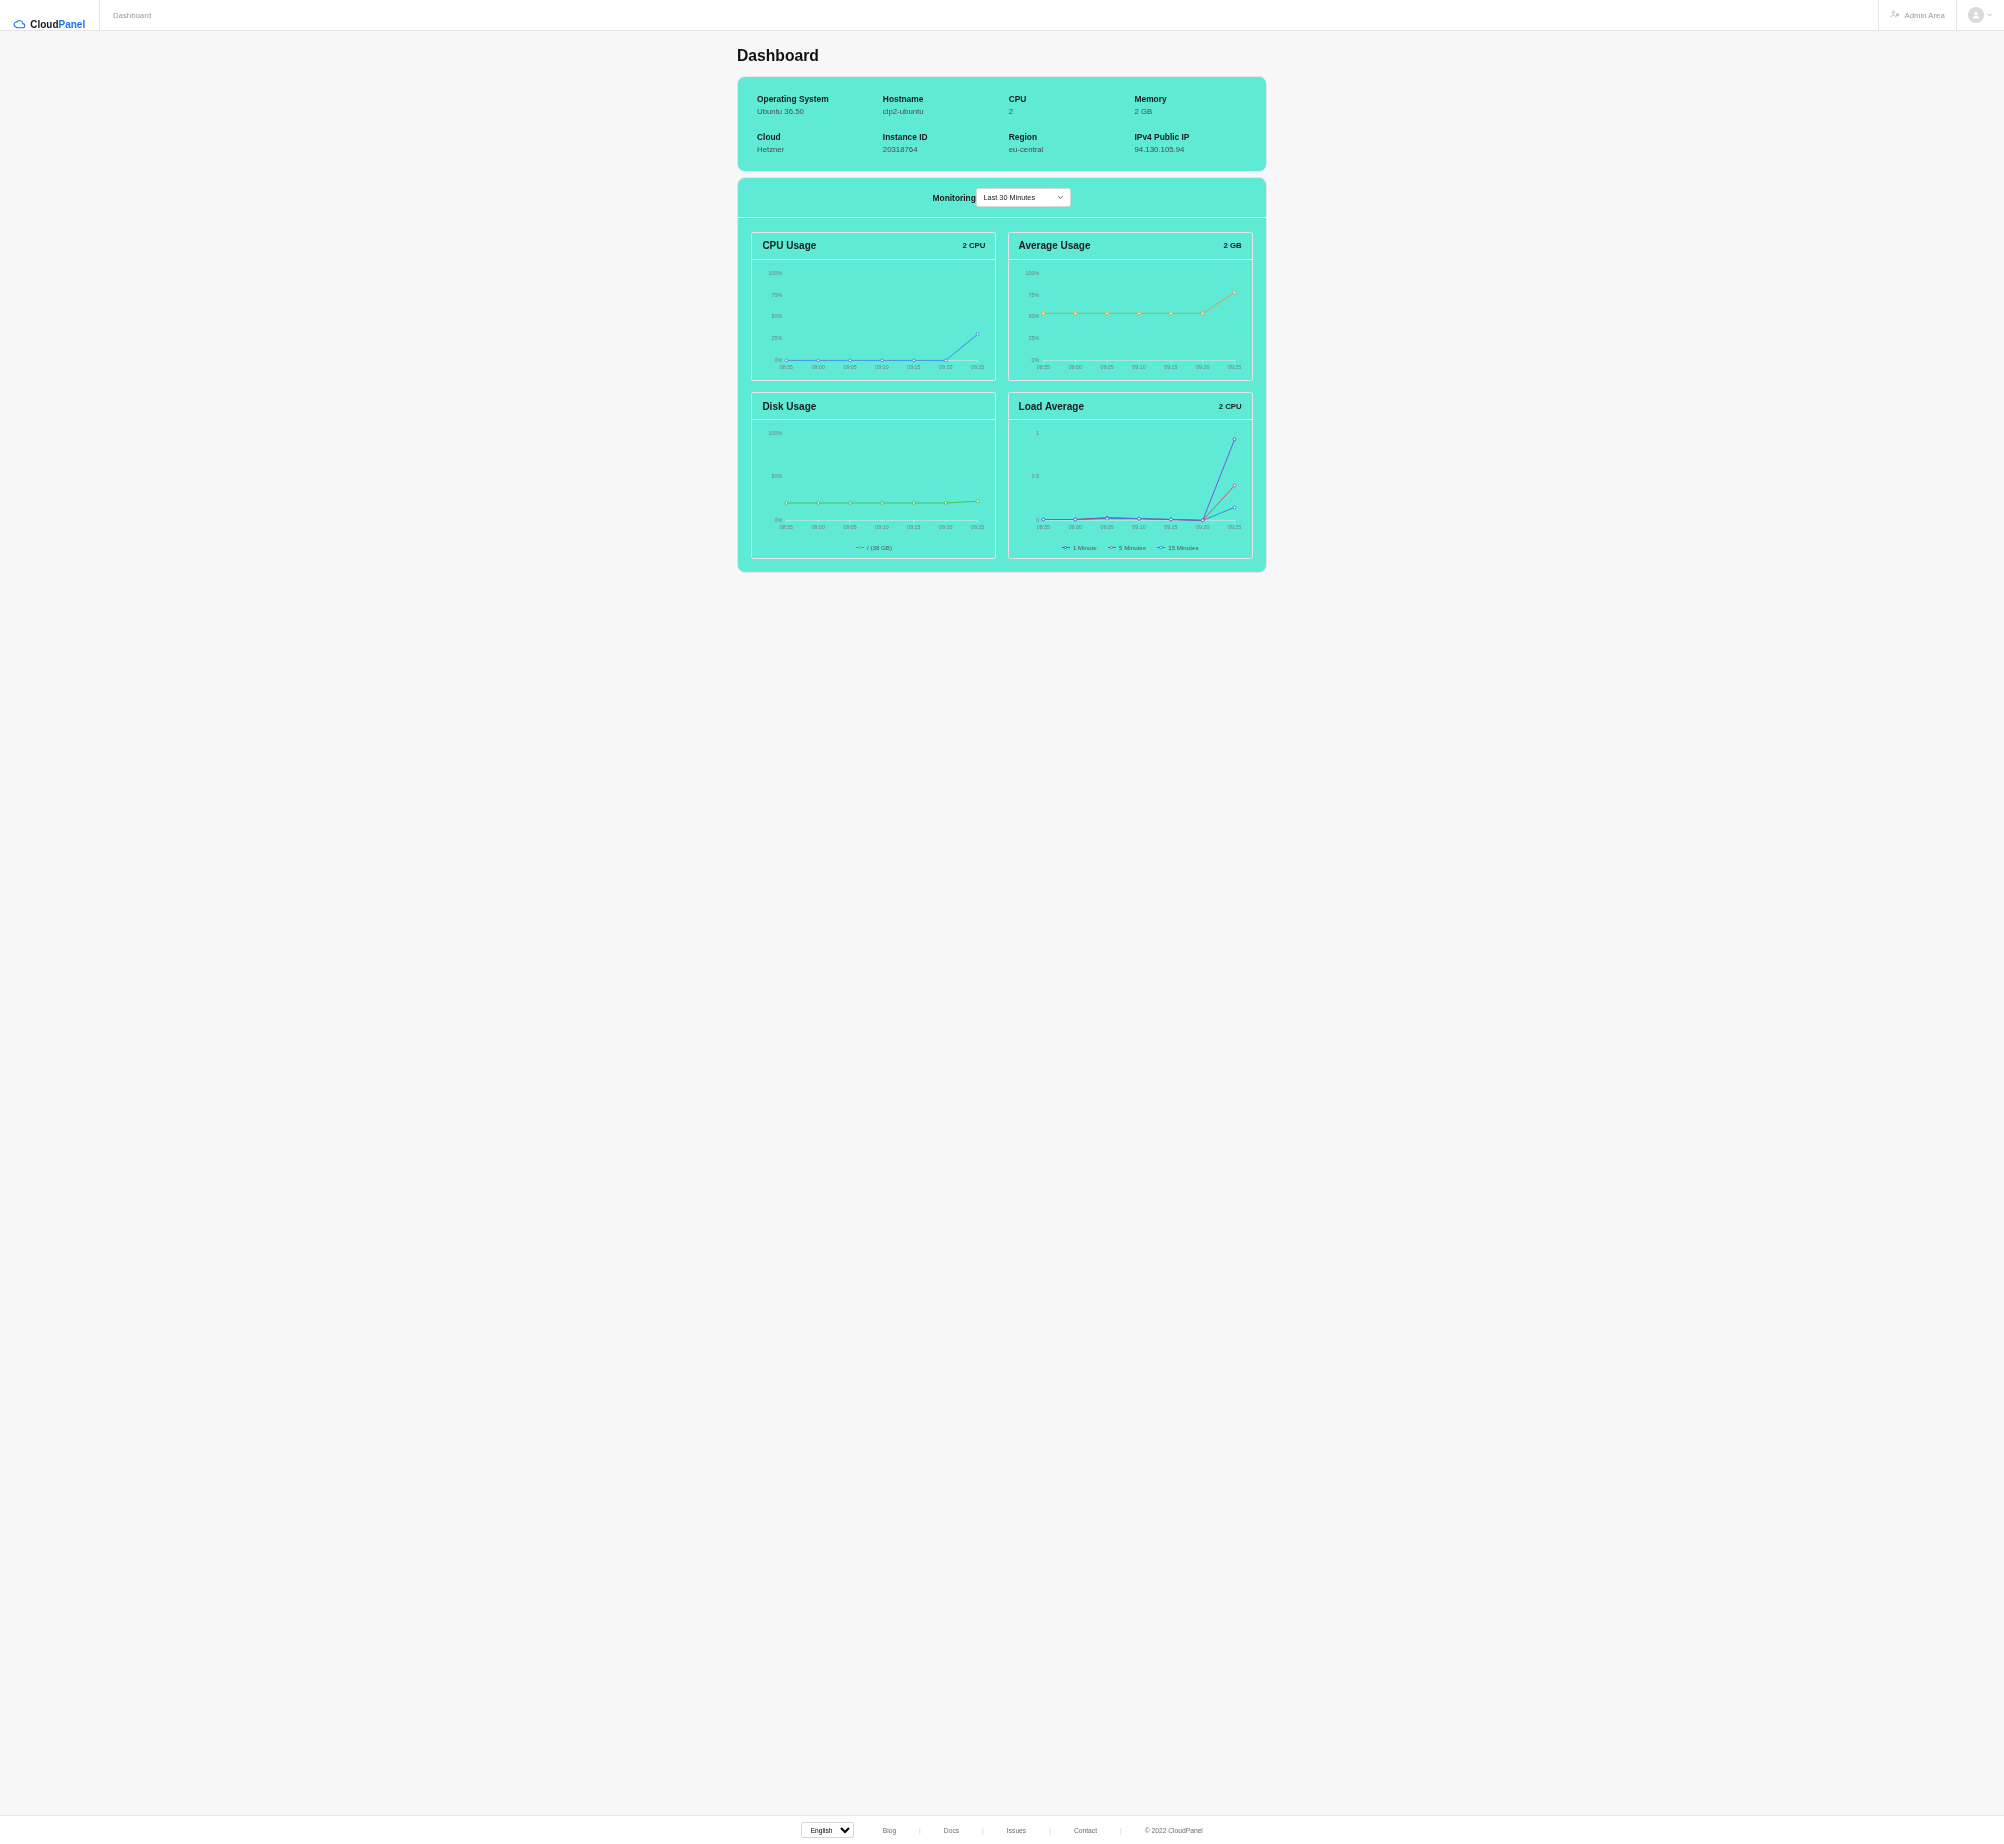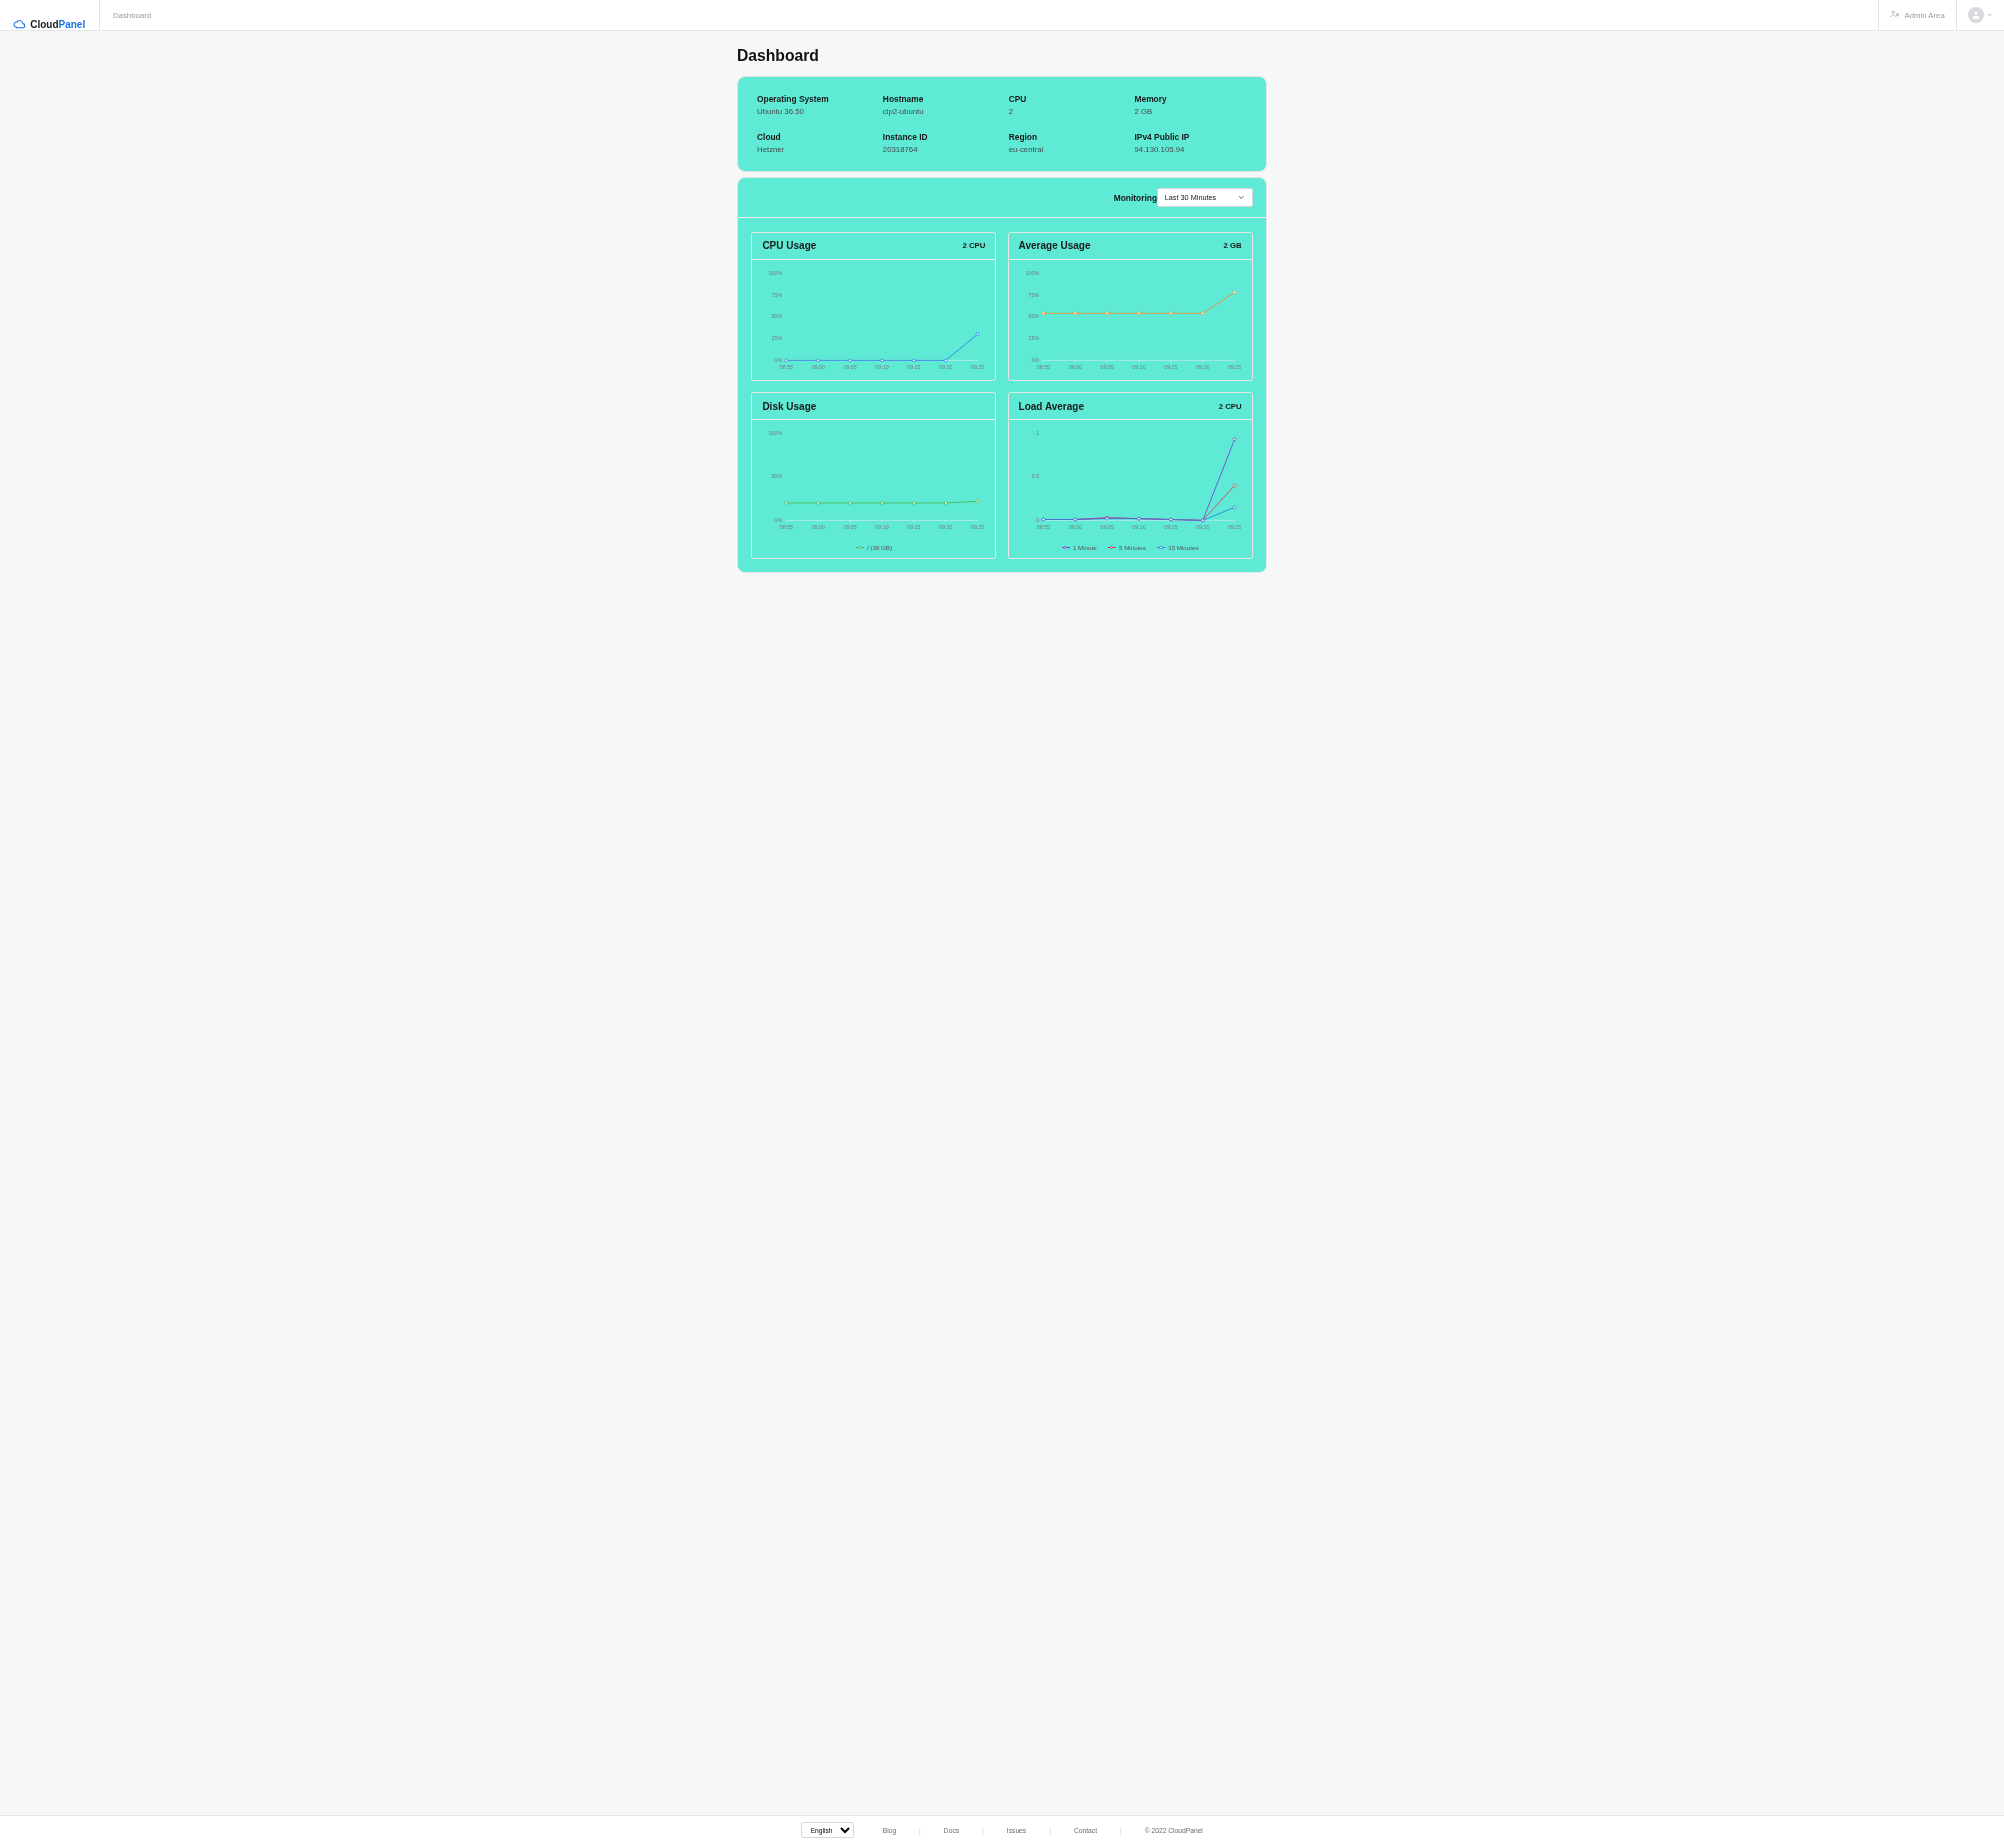--- a/index.html
+++ b/index.html
@@ -13,21 +13,21 @@
 .nav-item { color: #9a9aa0; font-size: 7.8px; }
 .admin-cell { display: flex; align-items: center; padding: 0 11.2px; border-left: 0.6px solid #e5e5e7; color: #9a9aa0; gap: 4.5px; cursor: pointer; }
 .user-cell { display: flex; align-items: center; padding: 0 11.2px; border-left: 0.6px solid #e5e5e7; color: #9a9aa0; gap: 3.4px; cursor: pointer; }
 .avatar { width: 15.7px; height: 15.7px; border-radius: 50%; background: #d9d9de; display: flex; align-items: center; justify-content: center; }
 .container { max-width: 548px; margin: 0 auto; padding: 15.7px 9px 45px; }
 .page-title { font-size: 15.7px; font-weight: 800; margin-bottom: 11.2px; color: #111; }
 .card { background: #5eead4; border: 0.6px solid #e5e5e7; border-radius: 8px; margin-bottom: 5px; }
 .info-grid { display: grid; grid-template-columns: repeat(4, 1fr); gap: 15.7px 13.4px; padding: 17px 19px; }
 .info-label { font-size: 8.4px; font-weight: 700; color: #1a1a1a; margin-bottom: 3.4px; }
 .info-value { font-size: 7.8px; color: #4a4a4f; }
-.monitoring-header { display: flex; align-items: center; justify-content: flex-end; padding: 10px 13.4px; border-bottom: 0.6px solid #eee; }
+.monitoring-header { display: flex; align-items: center; justify-content: center; padding: 10px 13.4px; border-bottom: 0.6px solid #eee; }
 .monitoring-title { font-size: 8.4px; font-weight: 700; }
 .dropdown { border: 0.6px solid #d5d5da; border-radius: 2.2px; padding: 3.9px 6.7px; font-size: 7.3px; display: flex; align-items: center; gap: 22px; cursor: pointer; background: #fff; }
 .charts-grid { display: grid; grid-template-columns: 1fr 1fr; gap: 11.2px; padding: 13.4px; }
 .chart-card { border: 0.6px solid #e5e5e7; border-radius: 2.2px; }
 .chart-header { display: flex; justify-content: space-between; align-items: center; padding: 7.8px 10px; border-bottom: 0.6px solid #eee; }
 .chart-title { font-size: 10px; font-weight: 700; }
 .chart-meta { font-size: 7.8px; font-weight: 700; color: #1a1a1a; }
 .chart-body { padding: 7.8px 10px 5.6px; }
 .chart-svg { width: 100%; height: auto; display: block; }
 .axis-text { font-size: 10px; fill: #7a7a82; }

